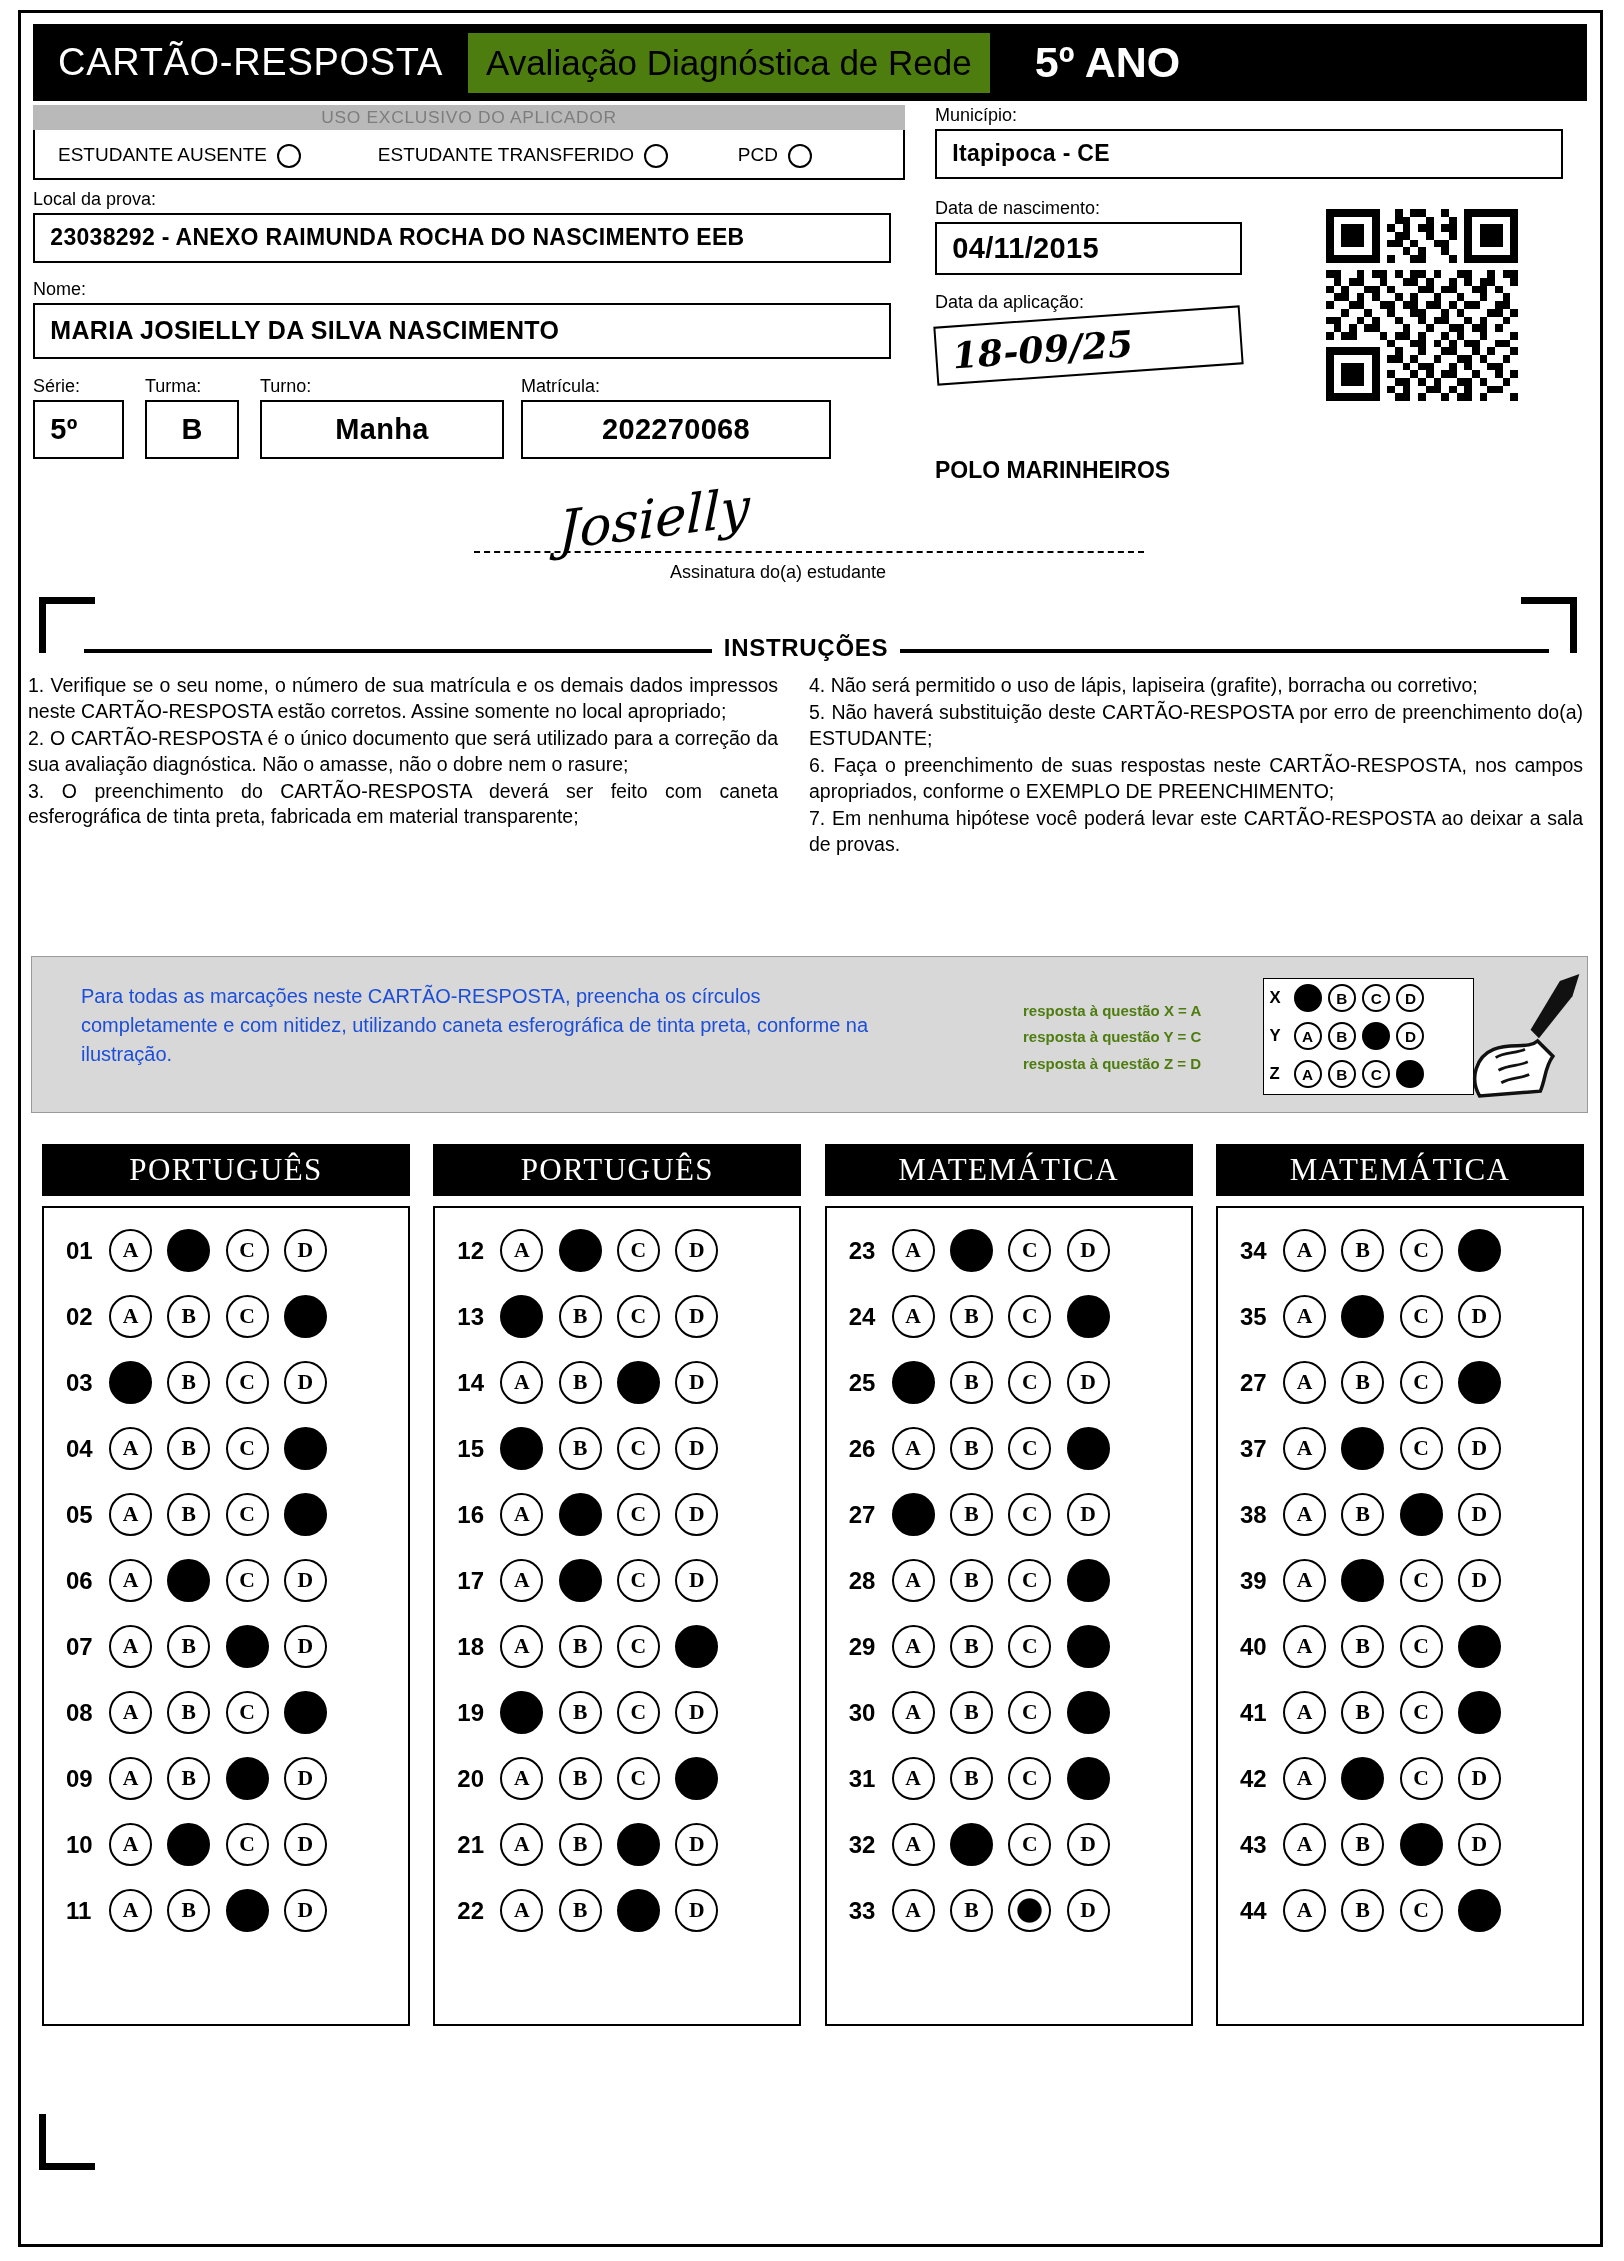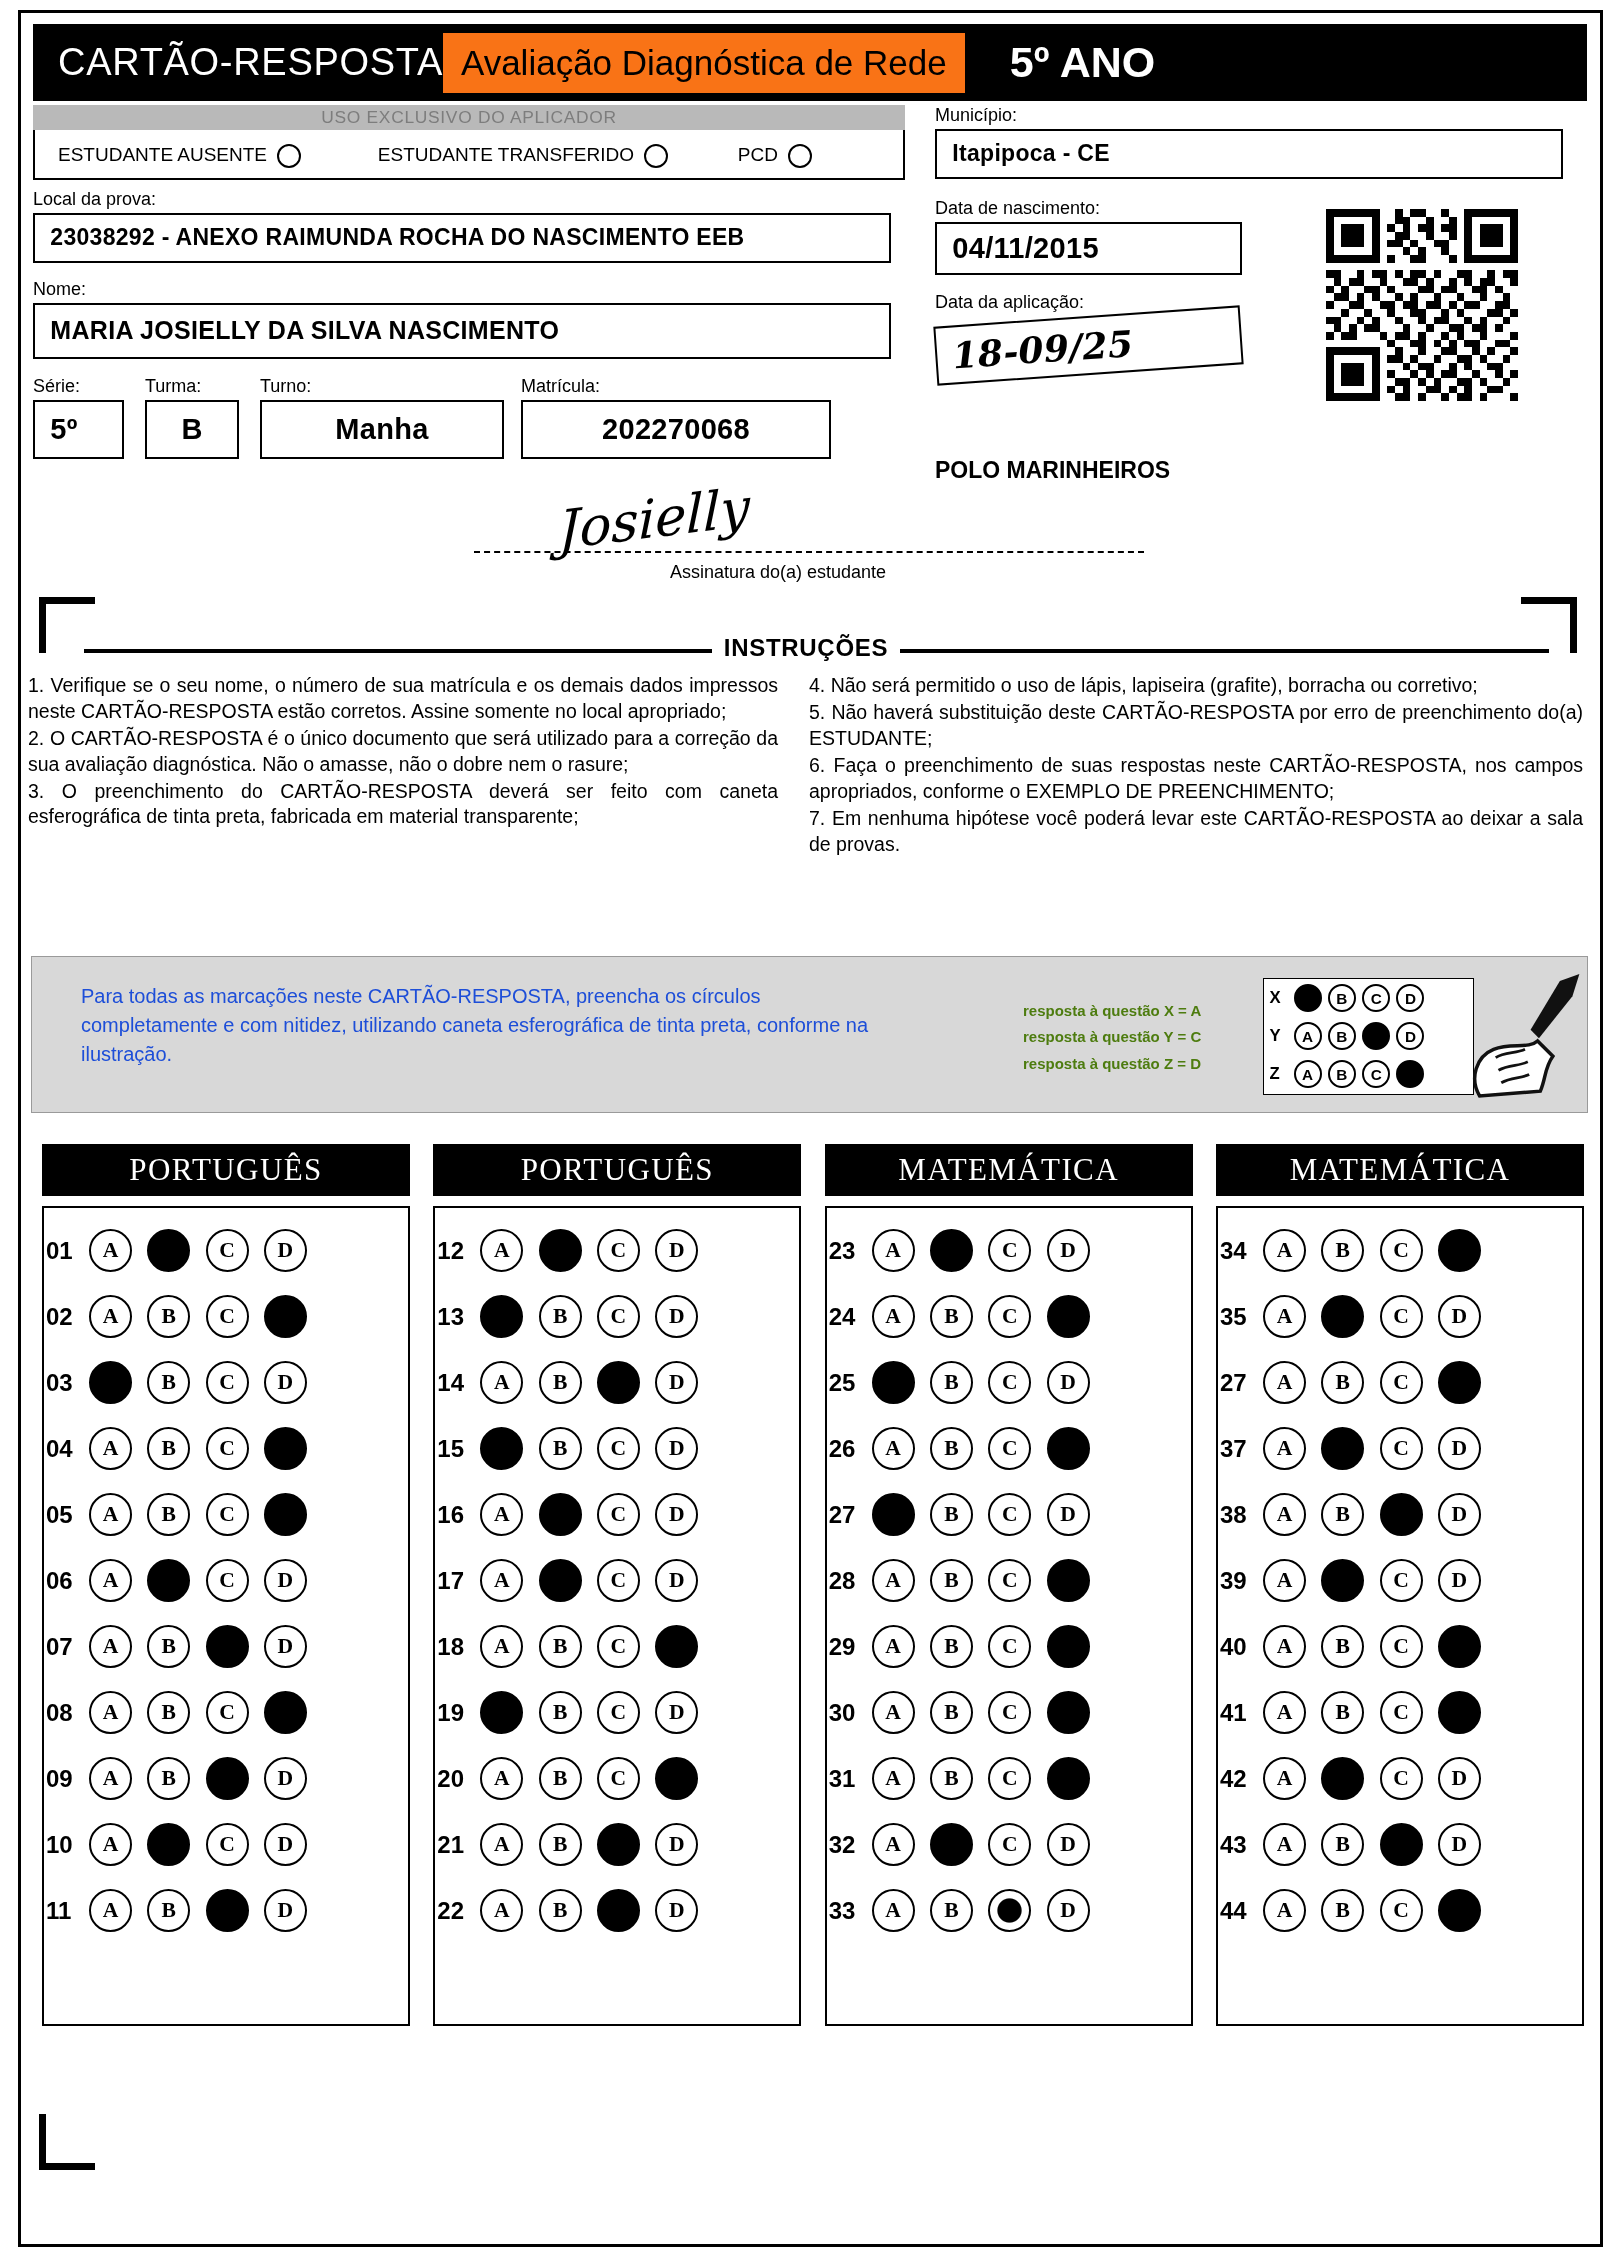--- a/index.html
+++ b/index.html
@@ -41,21 +41,22 @@
     align-items: center;
     box-sizing: border-box;
   }
   .hdr-title {
     font-size: 38px;
     letter-spacing: 0.7px;
     padding-left: 25px;
     white-space: nowrap;
   }
   .hdr-mid {
-    background: #f97316;
+    margin-left: 25px;
+    background: #4d7c0f;
     color: #000;
     height: 60px;
     display: flex;
     align-items: center;
     padding: 0 18px;
     font-size: 35px;
     white-space: nowrap;
   }
   .hdr-year {
     margin-left: 45px;
@@ -285,21 +286,21 @@
     margin-top: 9.8px;
     border: 2.8px solid #000;
     box-sizing: border-box;
     height: 820px;
     padding: 9.8px 0 0 0;
   }
   .ans-row {
     display: flex;
     align-items: center;
     height: 66px;
-    padding-left: 2px;
+    padding-left: 22px;
   }
   .q-num {
     width: 43px;
     font-size: 24px;
     font-weight: bold;
   }
   .opt-b {
     width: 43px; height: 43px;
     border: 2.8px solid #000;
     border-radius: 50%;

